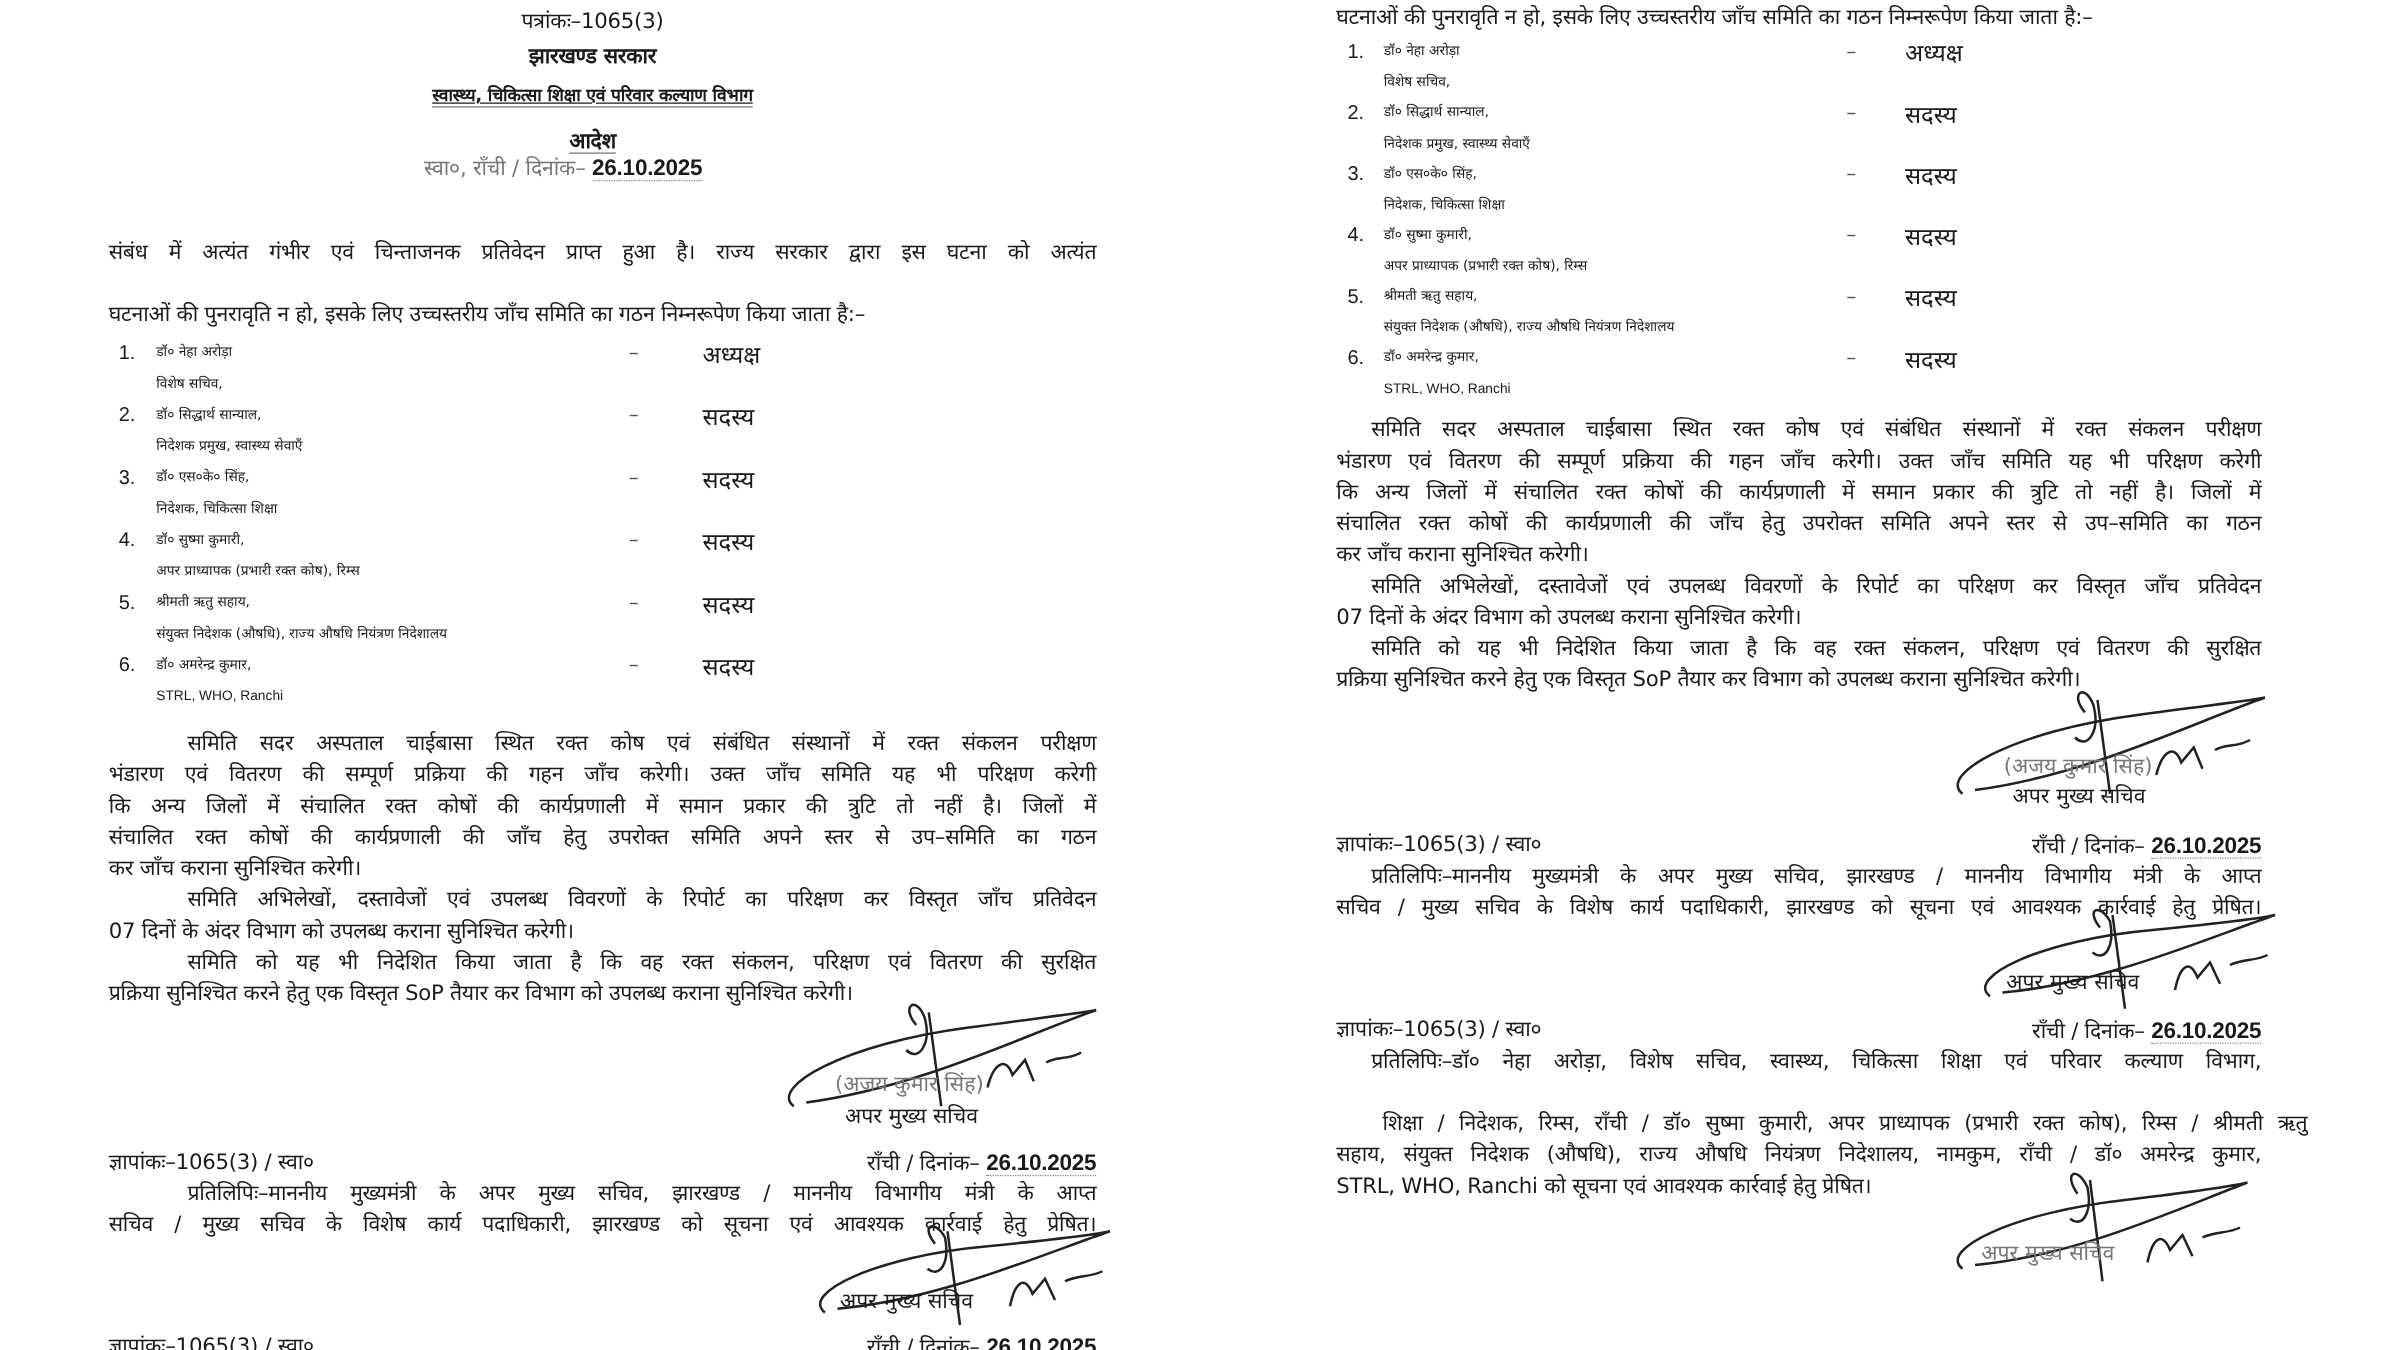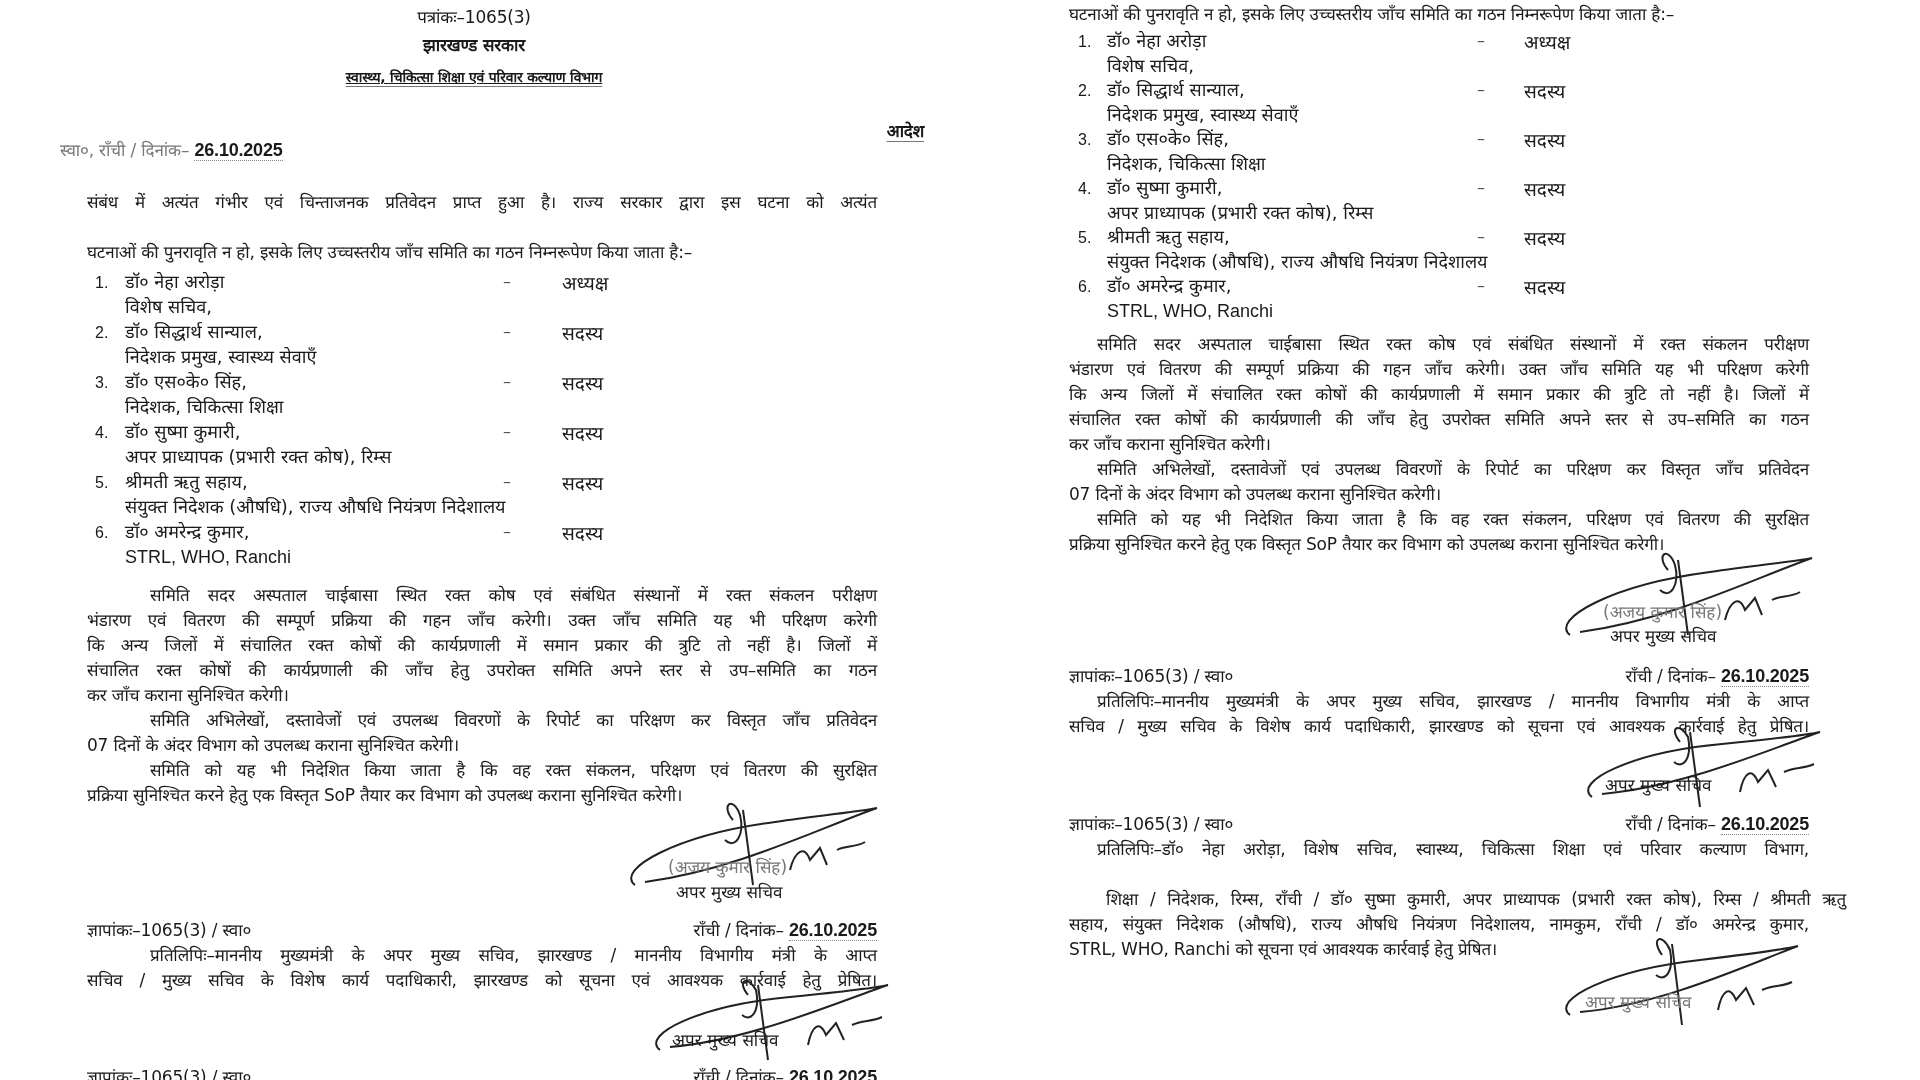--- a/index.html
+++ b/index.html
@@ -8,39 +8,39 @@
   .page { position:absolute; top:0; height:1080px; }
   .page.left { left:0; width:960px; }
   .page.right { left:960px; width:960px; }
   .ln { position:absolute; white-space:nowrap; font-size:17px; line-height:24px; letter-spacing:-0.2px;padding-left:24px; }
   .center { text-align:center; }
   .bold { font-weight:bold; }
   .ul { text-decoration:underline; text-decoration-color:#777; text-underline-offset:4px; }
   .dotul { border-bottom:1px dotted #888; }
   .just { text-align:justify; text-align-last:justify; }
   .num { position:absolute; font-family:"Liberation Sans", sans-serif; font-size:16px; }
-  .member { position:absolute; font-size:18px; line-height:24px; white-space:nowrap; }
+  .member { position:absolute; font-size:11px; line-height:24px; white-space:nowrap; }
   .dash { position:absolute; font-size:16px; color:#555; }
   .role { position:absolute; font-size:19px; }
   .sig { position:absolute; pointer-events:none; }
   .sigtext { position:absolute; font-size:17px; white-space:nowrap; }
   .faded { color:#777; }
   .date-num { font-family:"Liberation Sans", sans-serif; font-weight:bold; font-size:18px; }
 </style>
 </head>
 <body>
 
 <div class="page left">
 
   <div class="ln center" style="left:0;width:900px;top:5px;"><span>पत्रांकः–1065(3)</span></div>
   <div class="ln center bold" style="left:0;width:900px;top:33px;">झारखण्ड सरकार</div>
   <div class="ln center bold" style="left:0;width:900px;top:65px;font-size:14px;text-decoration:underline;"><span class="ul">स्वास्थ्य, चिकित्सा शिक्षा एवं परिवार कल्याण विभाग</span></div>
-  <div class="ln center bold" style="left:0;width:900px;top:119px;text-align:right;"><span class="ul">आदेश</span></div>
-
-  <div class="ln" style="left:0;width:853px;top:138px;text-align:left;margin-left:36px;">
+  <div class="ln center bold" style="left:0;width:900px;top:101px;"><span class="ul">आदेश</span></div>
+
+  <div class="ln" style="left:0;width:853px;top:122px;text-align:center;">
     <span class="faded">स्वा०, राँची / दिनांक–</span>
     <span class="date-num dotul">26.10.2025</span>
   </div>
 
   <div class="ln just" style="left:63px;width:790px;top:190px;">संबंध में अत्यंत गंभीर एवं चिन्ताजनक प्रतिवेदन प्राप्त हुआ है। राज्य सरकार द्वारा इस घटना को अत्यंत</div>
   <div class="ln" style="left:63px;top:240px;">घटनाओं की पुनरावृति न हो, इसके लिए उच्चस्तरीय जाँच समिति का गठन निम्नरूपेण किया जाता है:–</div>
 
   <div>
     <div>
       <span class="num" style="left:95px;top:274px;">1.</span>

